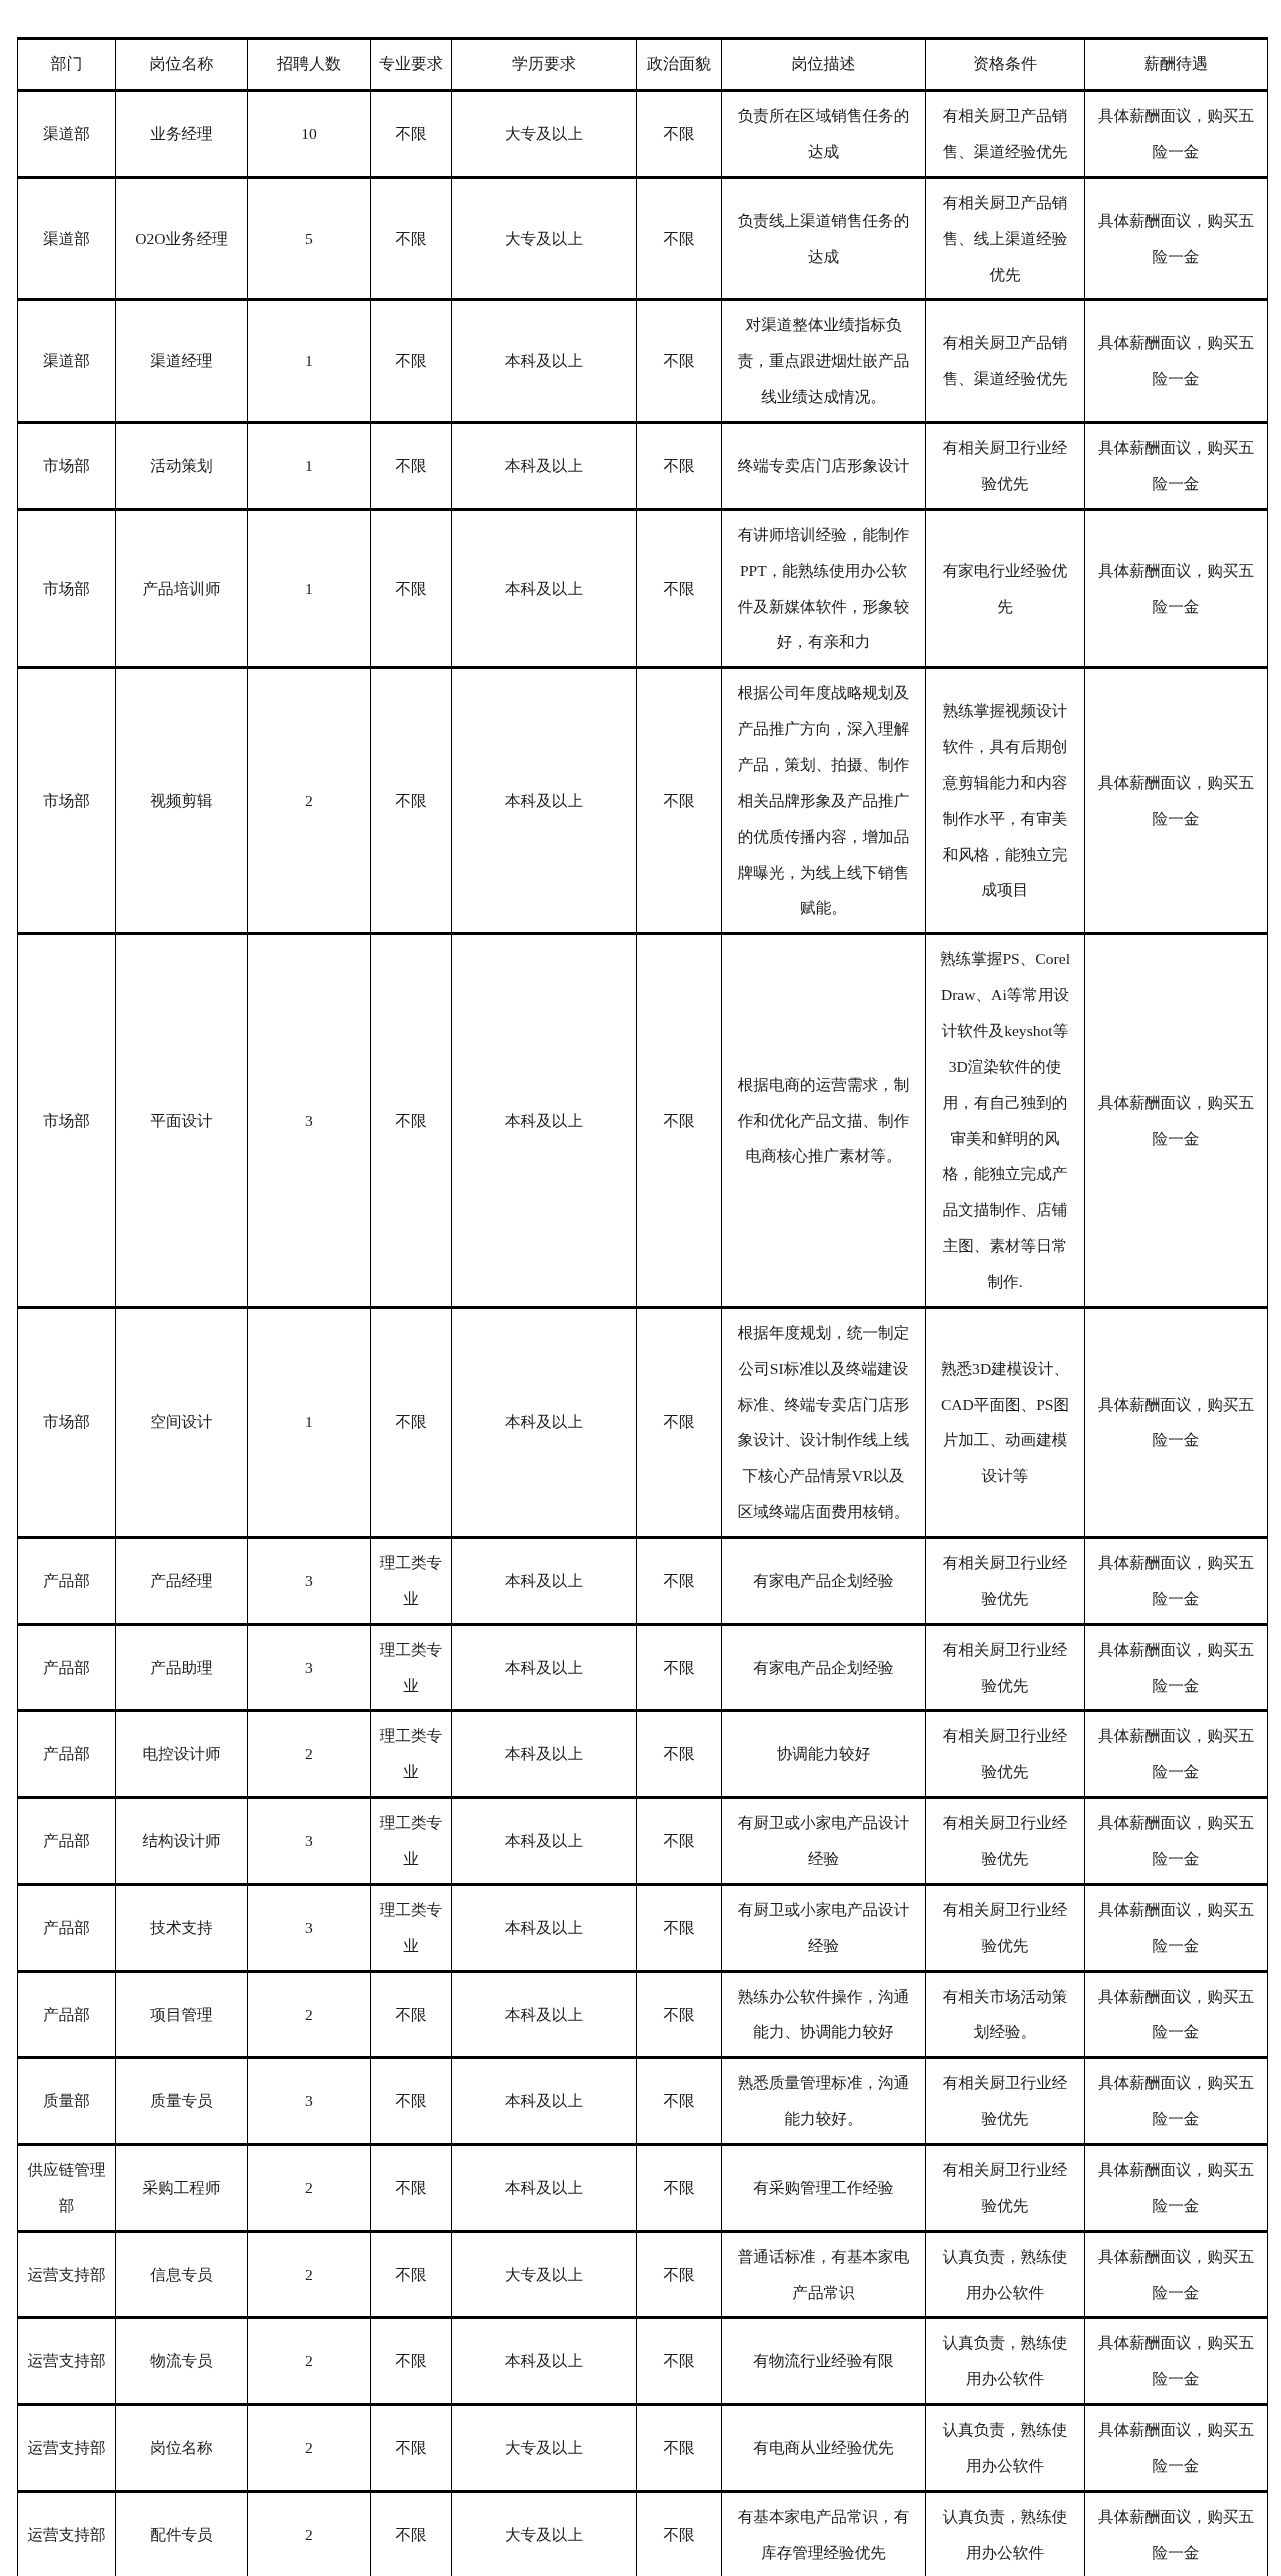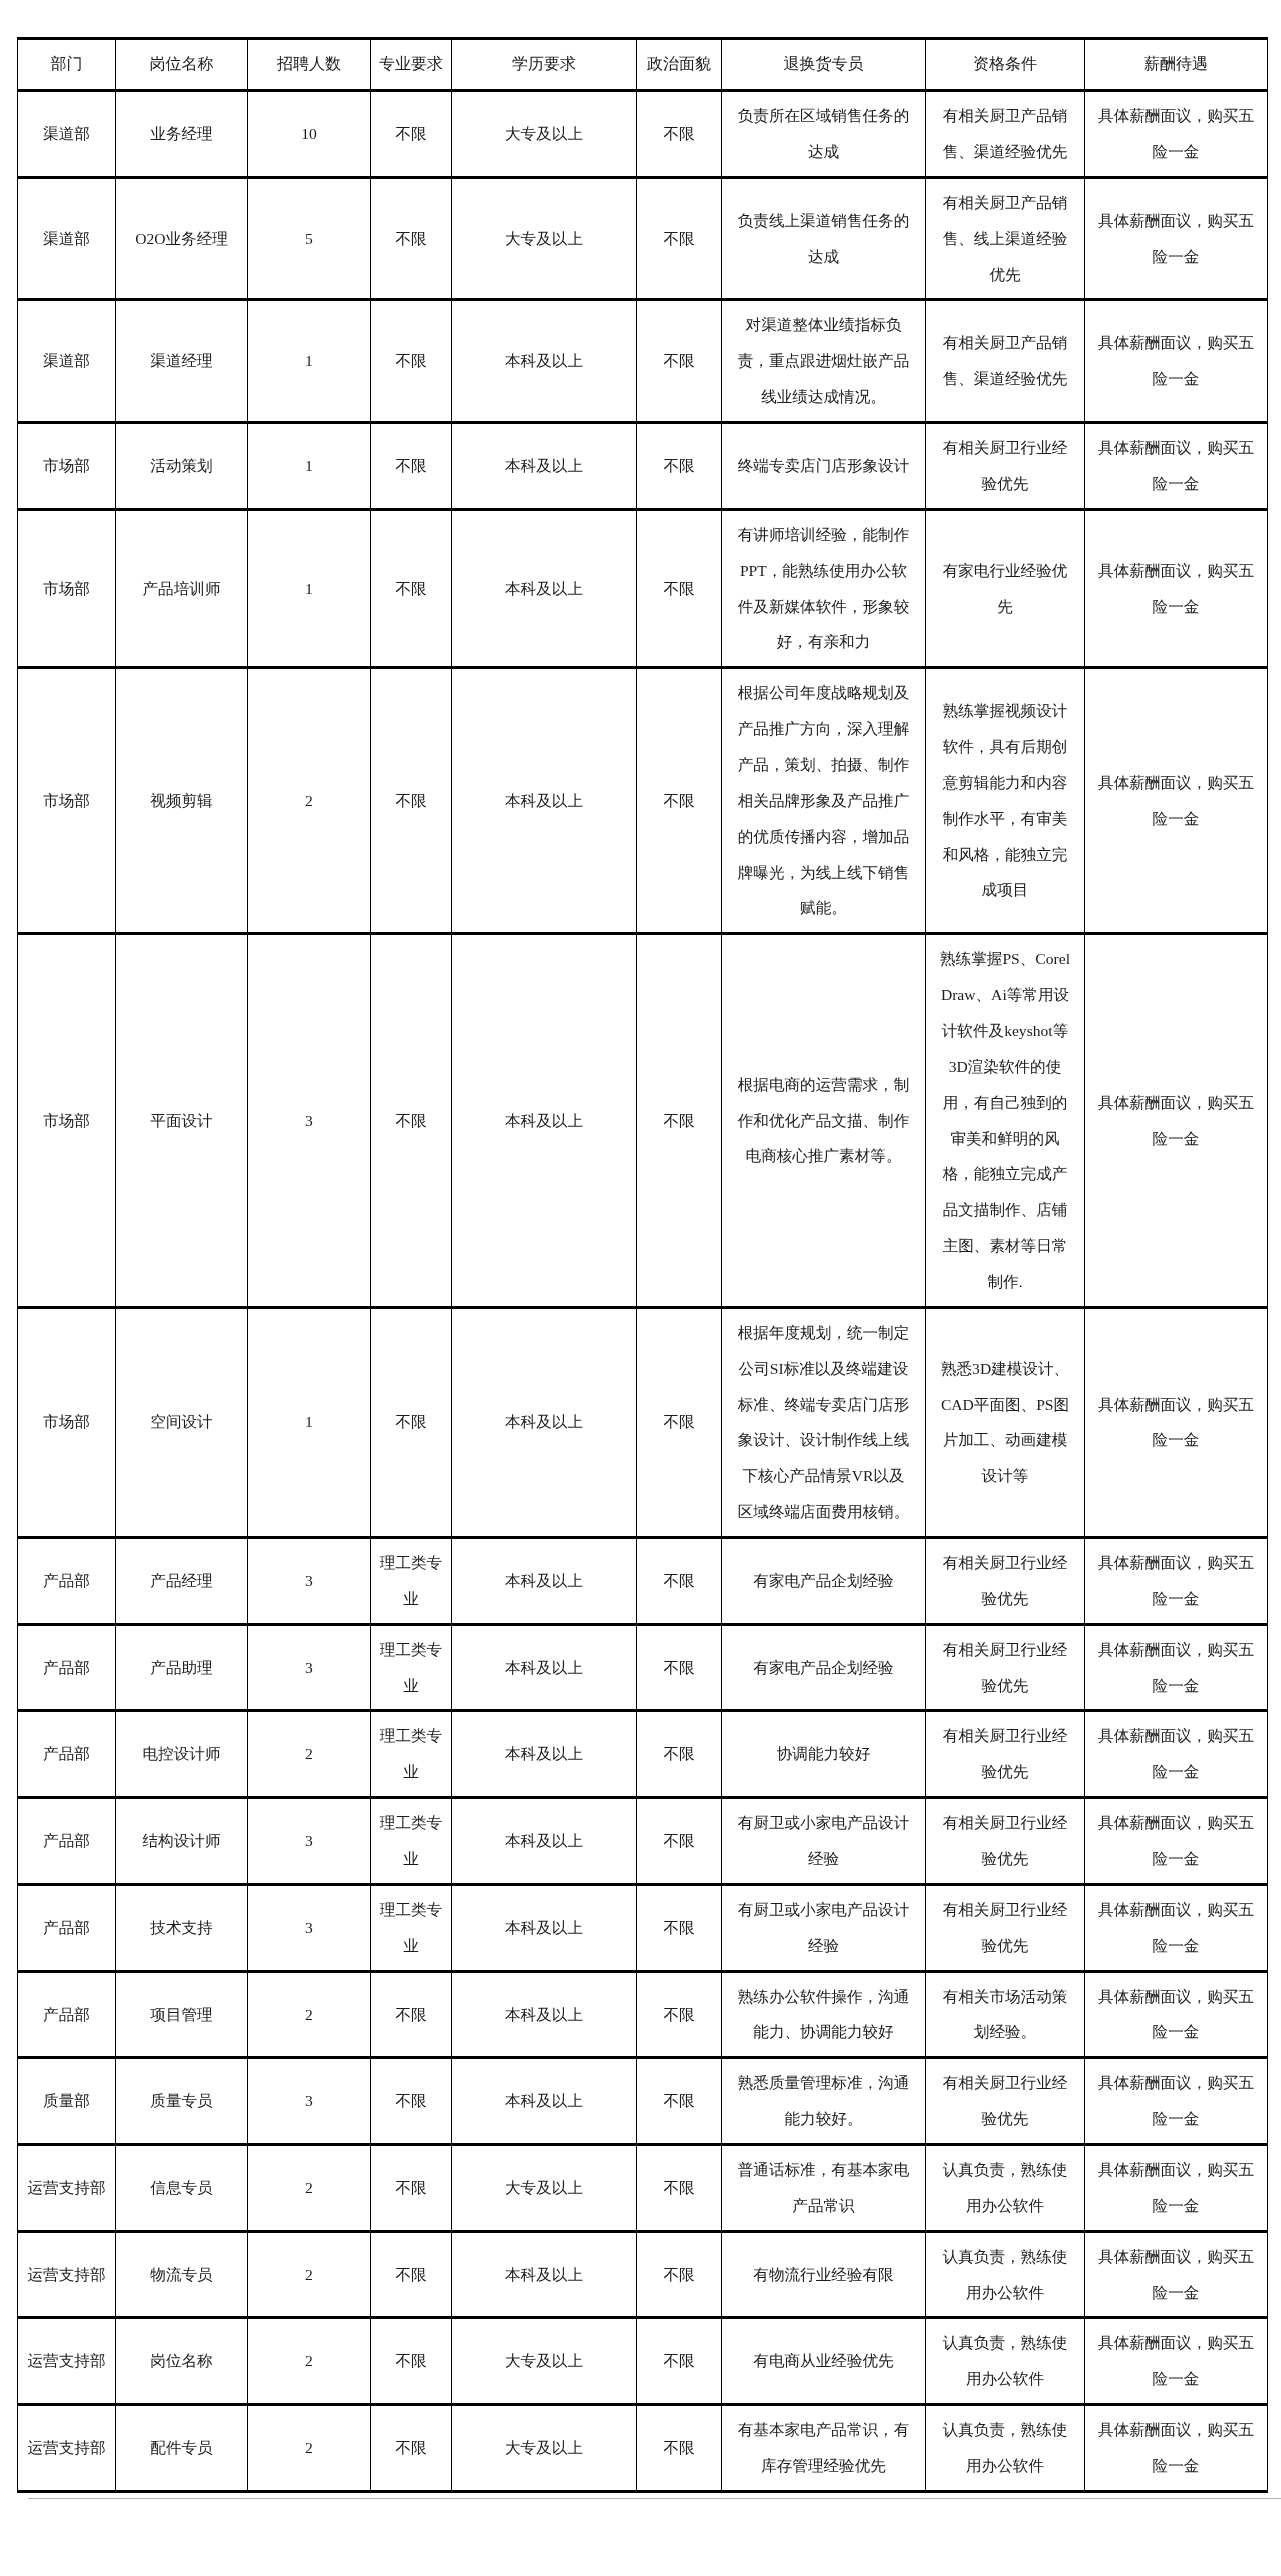--- a/index.html
+++ b/index.html
@@ -75,21 +75,21 @@
       <col style="width:183px">
     </colgroup>
     <thead>
       <tr>
         <th>部门</th>
         <th>岗位名称</th>
         <th>招聘人数</th>
         <th>专业要求</th>
         <th>学历要求</th>
         <th>政治面貌</th>
-        <th>退换货专员</th>
+        <th>岗位描述</th>
         <th>资格条件</th>
         <th>薪酬待遇</th>
       </tr>
     </thead>
     <tbody id="rows">
         <tr>
     <td>渠道部</td>
     <td>业务经理</td>
     <td>10</td>
     <td>不限</td>
@@ -243,20 +243,31 @@
     <td>具体薪酬面议，购买五险一金</td>
   </tr>
         <tr>
     <td>质量部</td>
     <td>质量专员</td>
     <td>3</td>
     <td>不限</td>
     <td>本科及以上</td>
     <td>不限</td>
     <td>熟悉质量管理标准，沟通能力较好。</td>
+    <td>有相关厨卫行业经验优先</td>
+    <td>具体薪酬面议，购买五险一金</td>
+  </tr>
+        <tr>
+    <td>供应链管理部</td>
+    <td>采购工程师</td>
+    <td>2</td>
+    <td>不限</td>
+    <td>本科及以上</td>
+    <td>不限</td>
+    <td>有采购管理工作经验</td>
     <td>有相关厨卫行业经验优先</td>
     <td>具体薪酬面议，购买五险一金</td>
   </tr>
         <tr>
     <td>运营支持部</td>
     <td>信息专员</td>
     <td>2</td>
     <td>不限</td>
     <td>大专及以上</td>
     <td>不限</td>

